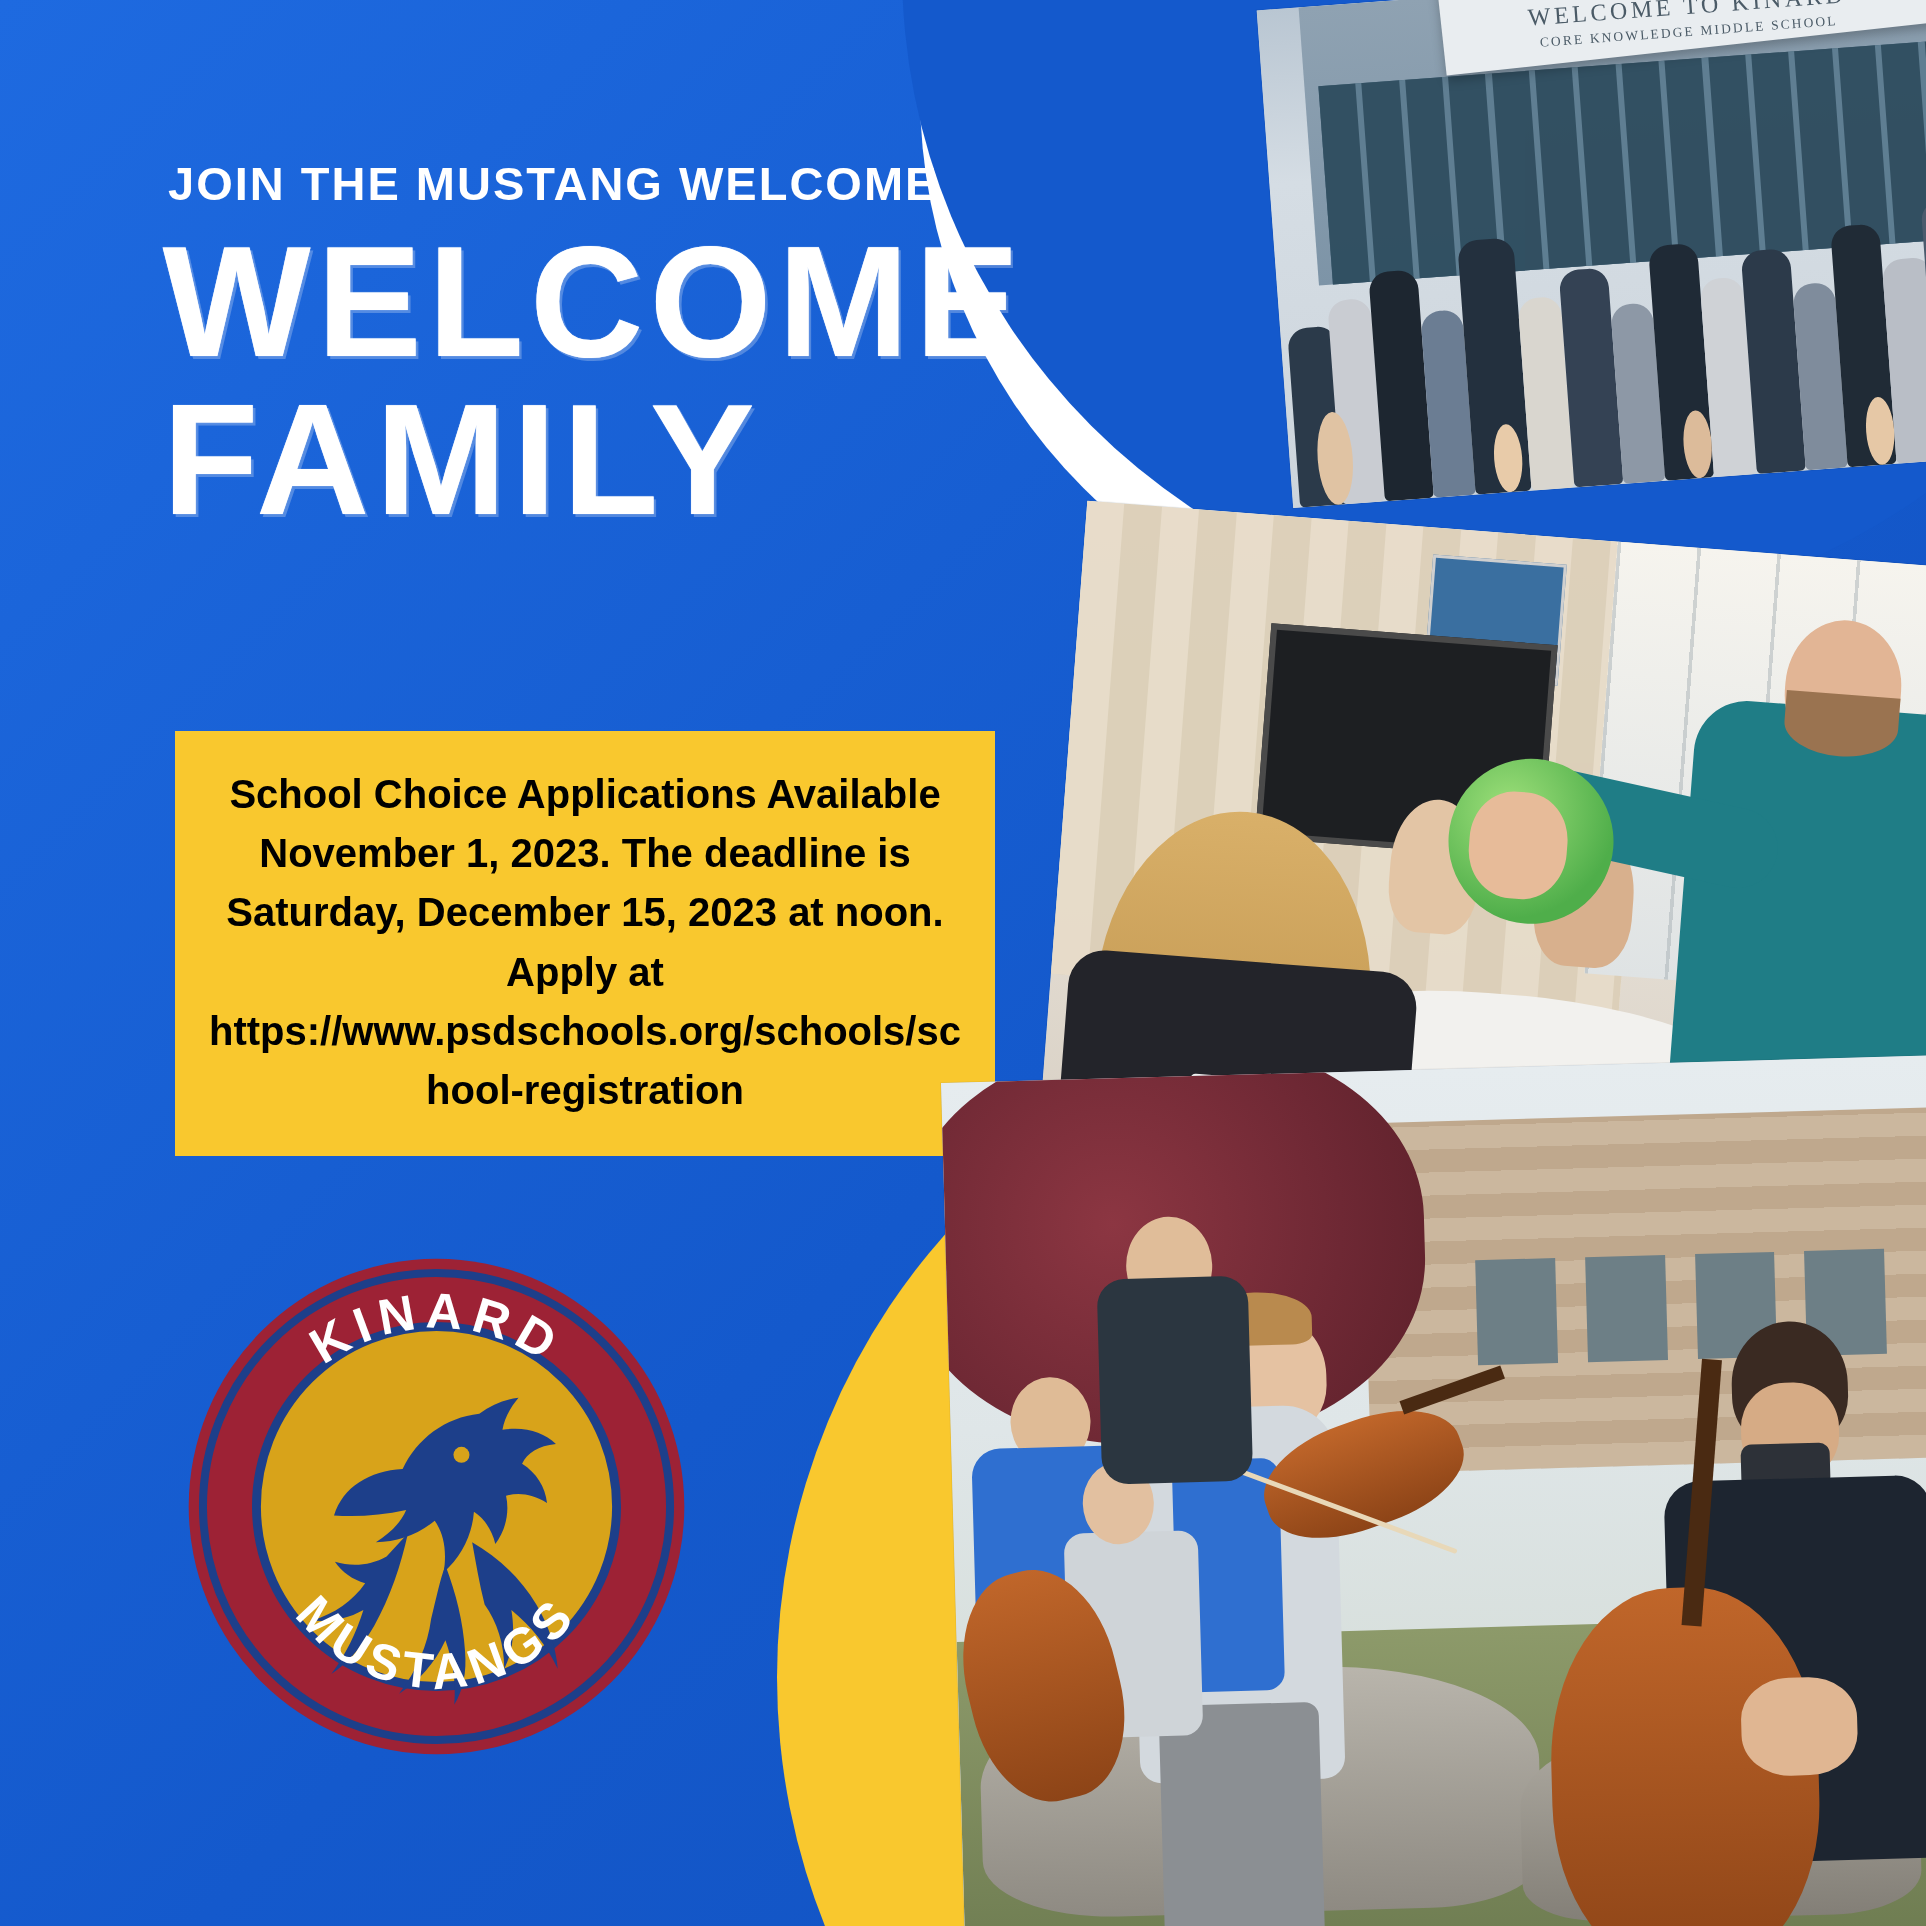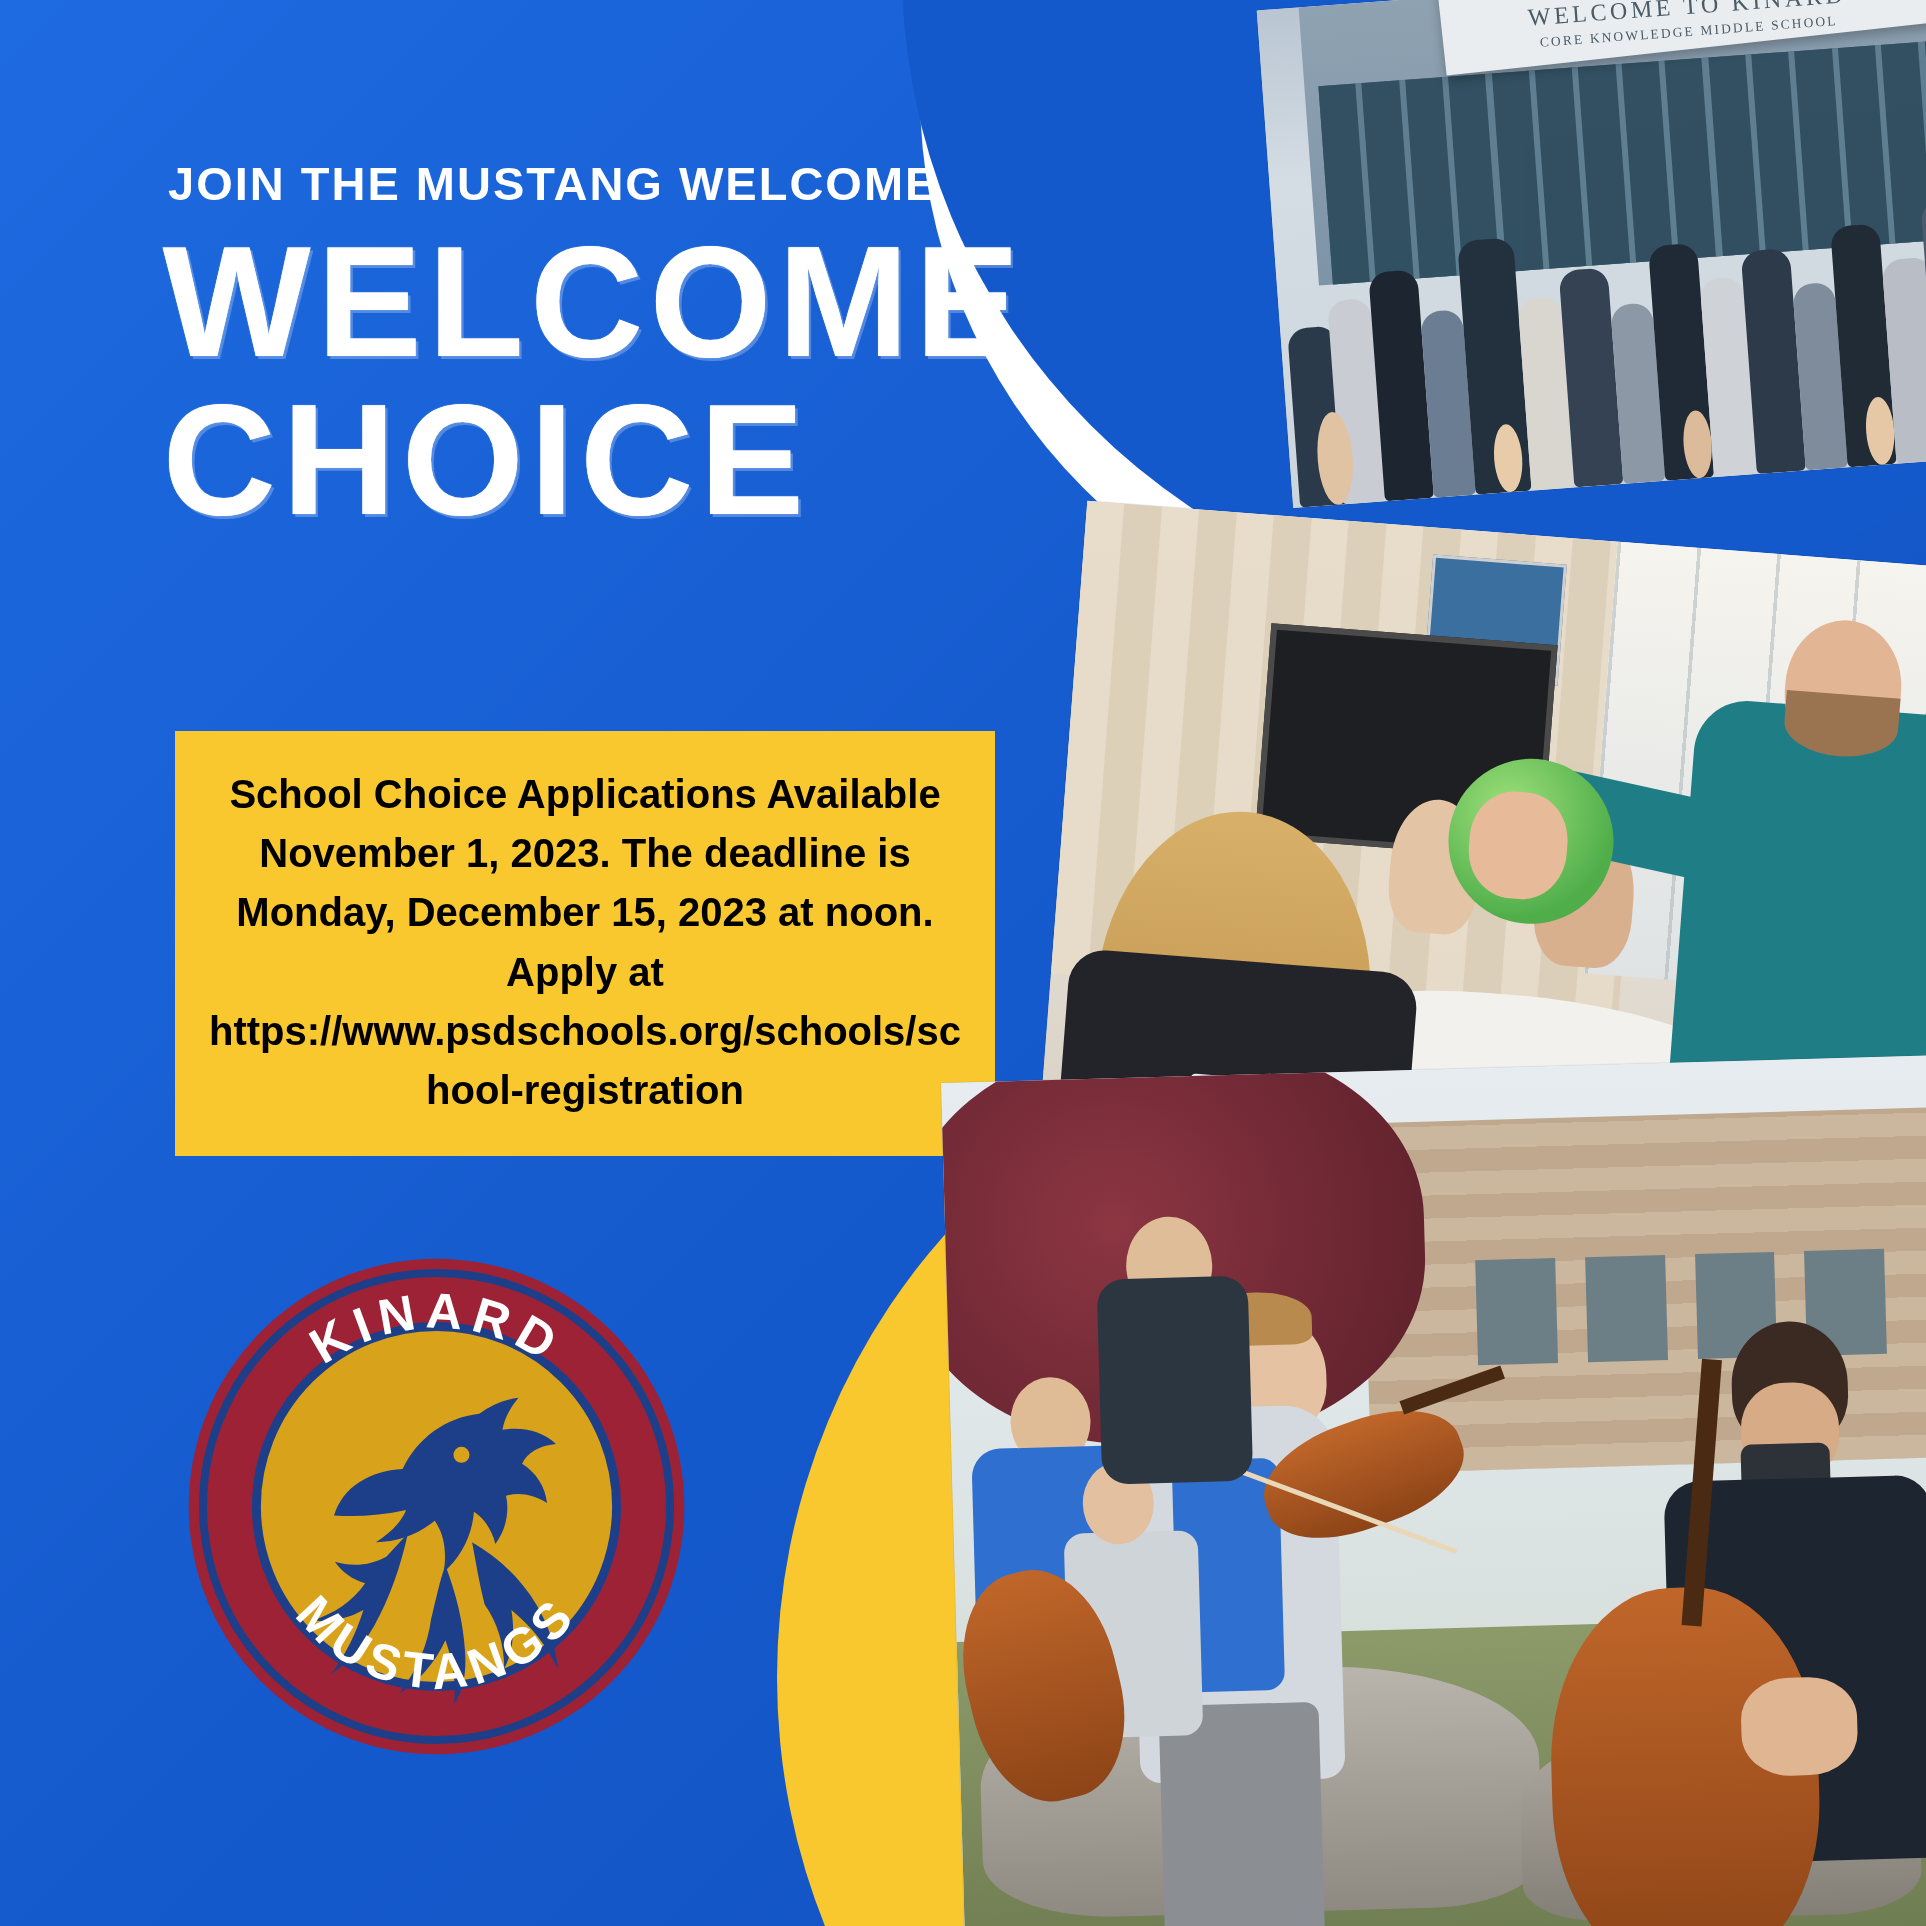--- a/index.html
+++ b/index.html
@@ -236,26 +236,26 @@
   <div class="blue-bg"></div>
   <div class="swoosh-white-top"></div>
   <div class="swoosh-white-top2"></div>
   <div class="swoosh-yellow"></div>
   <div class="swoosh-white-bottom"></div>
 
   <div class="headline-block">
     <div class="kicker">JOIN THE MUSTANG WELCOME</div>
     <div class="big-title">
       <span class="line1">WELCOME</span>
-      <span class="line2">CHOICE</span>
+      <span class="line2">FAMILY</span>
     </div>
   </div>
 
   <div class="info-box">
-    <p class="info-text">School Choice Applications Available November 1, 2023. The deadline is Monday, December 15, 2023 at noon. Apply at https://www.psdschools.org/schools/school-registration</p>
+    <p class="info-text">School Choice Applications Available November 1, 2023. The deadline is Saturday, December 15, 2023 at noon. Apply at https://www.psdschools.org/schools/school-registration</p>
   </div>
 
   <div class="logo-wrap">
     <svg class="logo-svg" viewBox="0 0 580 580">
       <defs>
         <path id="arcTop" d="M 80 300 A 210 210 0 0 1 500 300" fill="none"></path>
         <path id="arcBottom" d="M 96 300 A 194 194 0 0 0 484 300" fill="none"></path>
       </defs>
       <circle cx="290" cy="290" r="278" fill="#9d2235"></circle>
       <circle cx="290" cy="290" r="262" fill="none" stroke="#1d3f8a" stroke-width="9"></circle>

